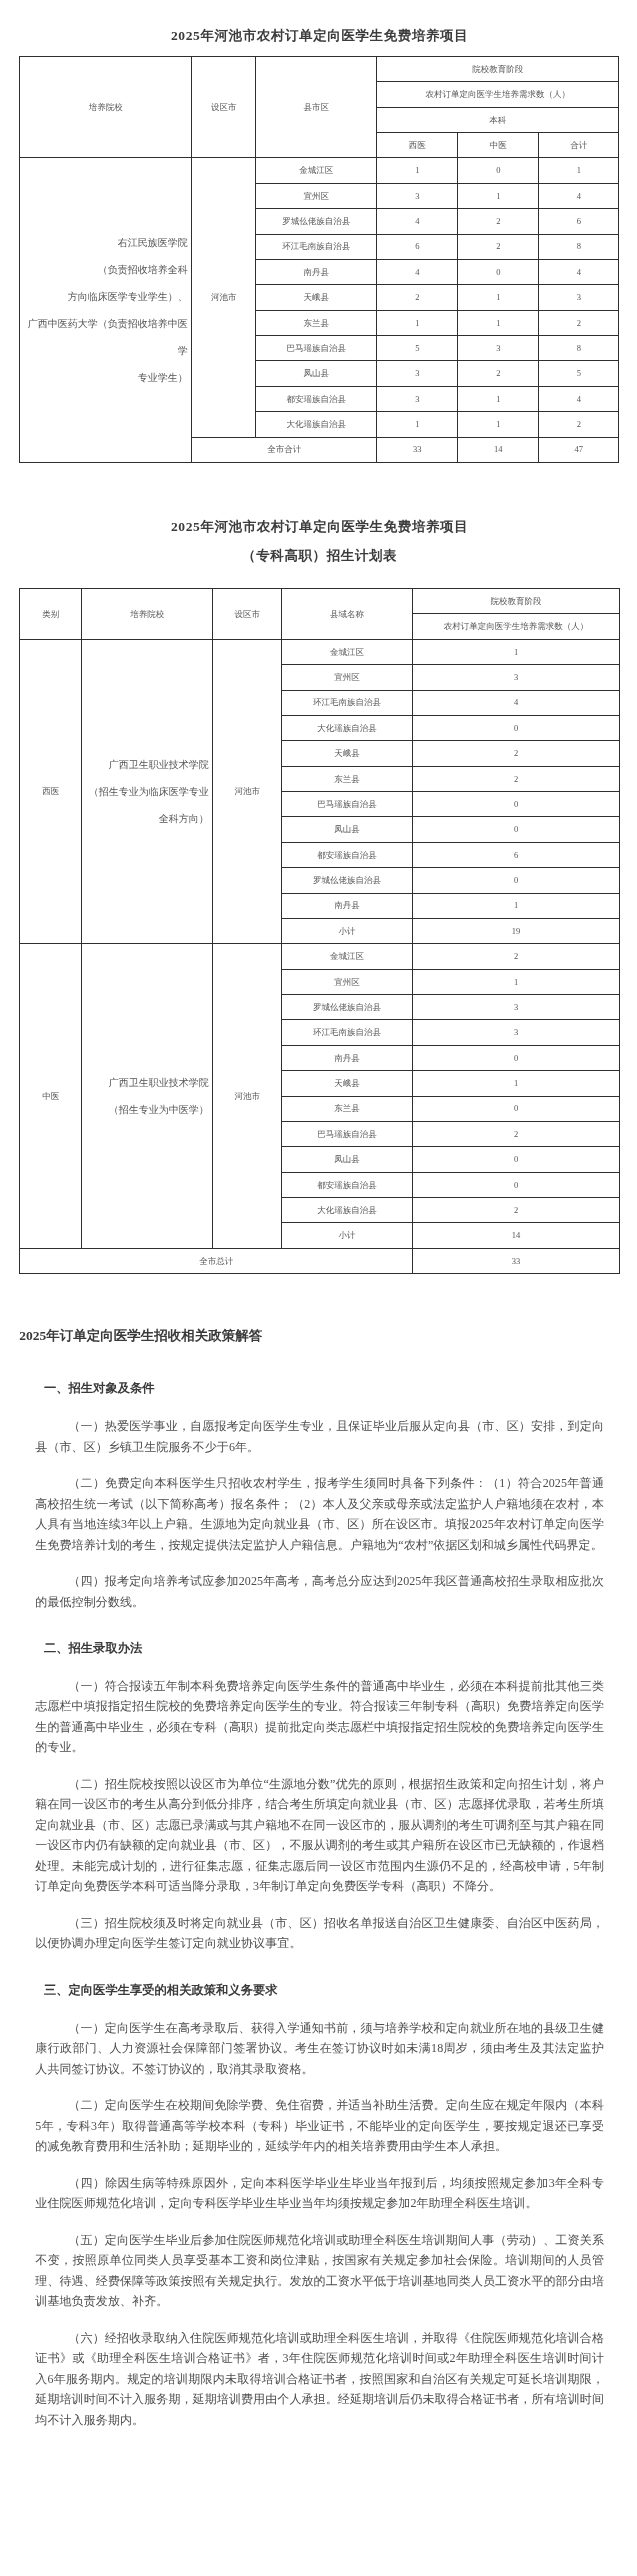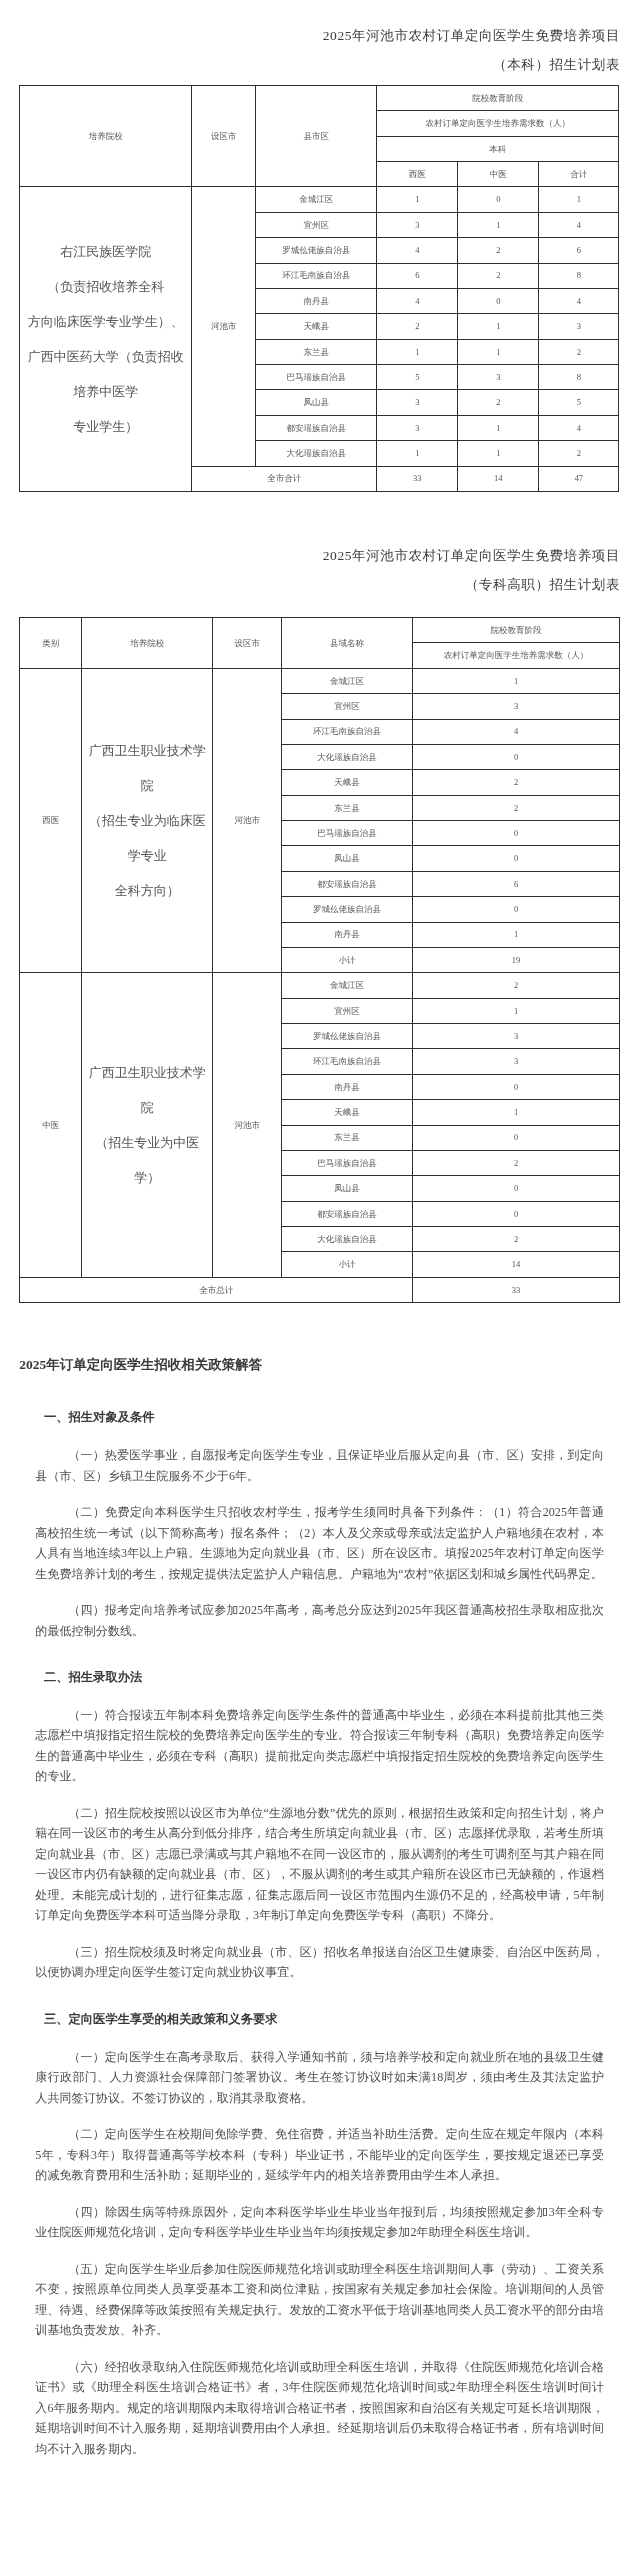--- a/index.html
+++ b/index.html
@@ -4,39 +4,39 @@
 <style>
   html, body { margin: 0; padding: 0; background: #ffffff; }
   body {
     width: 638px;
     font-family: "Liberation Serif", "DejaVu Serif", serif;
     color: #4c4c4c;
   }
   .doc { padding: 17.6px 18px 10.5px 19.3px; }
 
   
-  .doc-title { text-align: right; font-weight: normal; color: #3c3c3c; padding: 3.5px 0 5.9px; }
+  .doc-title { text-align: center; font-weight: bold; color: #3c3c3c; padding: 3.5px 0 5.9px; }
   .doc-title .t-line { font-size: 13.5px; line-height: 29px; letter-spacing: 0.6px; }
   .spacer-lg { height: 46px; }
   .spacer-md { height: 11.7px; }
 
   
   table { border-collapse: collapse; table-layout: fixed; margin: 0; }
   td, th {
     border: 0.6px solid #2e2e2e;
     text-align: center;
     vertical-align: middle;
     font-weight: normal;
     font-size: 8.5px;
     color: #555;
     padding: 1.2px 3.5px;
     height: 22px;
     line-height: 1.5;
   }
-  .school-cell { white-space: pre-line; line-height: 2.7; font-size: 13px; }
+  .school-cell { white-space: pre-line; line-height: 2.7; font-size: 10px; text-align: right; }
   .num { font-family: "Liberation Serif", "DejaVu Serif", serif; }
 
   
   .policy-title { font-weight: bold; font-size: 13.5px; color: #3a3a3a; line-height: 32px; margin: 0; }
   .policy h3 {
     font-size: 12.3px; color: #3a3a3a; font-weight: bold;
     text-indent: 24.6px; margin: 27px 0 16.4px; line-height: 20.5px;
     font-family: Liberation Mono, monospace;
   }
   .policy p {
@@ -45,21 +45,20 @@
     letter-spacing: 0.1px;
   }
 </style>
 </head>
 <body>
 
 <div class="doc">
 
   <div class="doc-title">
     <div class="t-line">2025年河池市农村订单定向医学生免费培养项目</div>
-    <div class="t-line">（本科）招生计划表</div>
   </div>
 
   <table>
     <colgroup>
       <col style="width:172px">
         <col style="width:64px">
         <col style="width:121px">
       <col style="width:81px">
         <col style="width:81px">
         <col style="width:80px">

